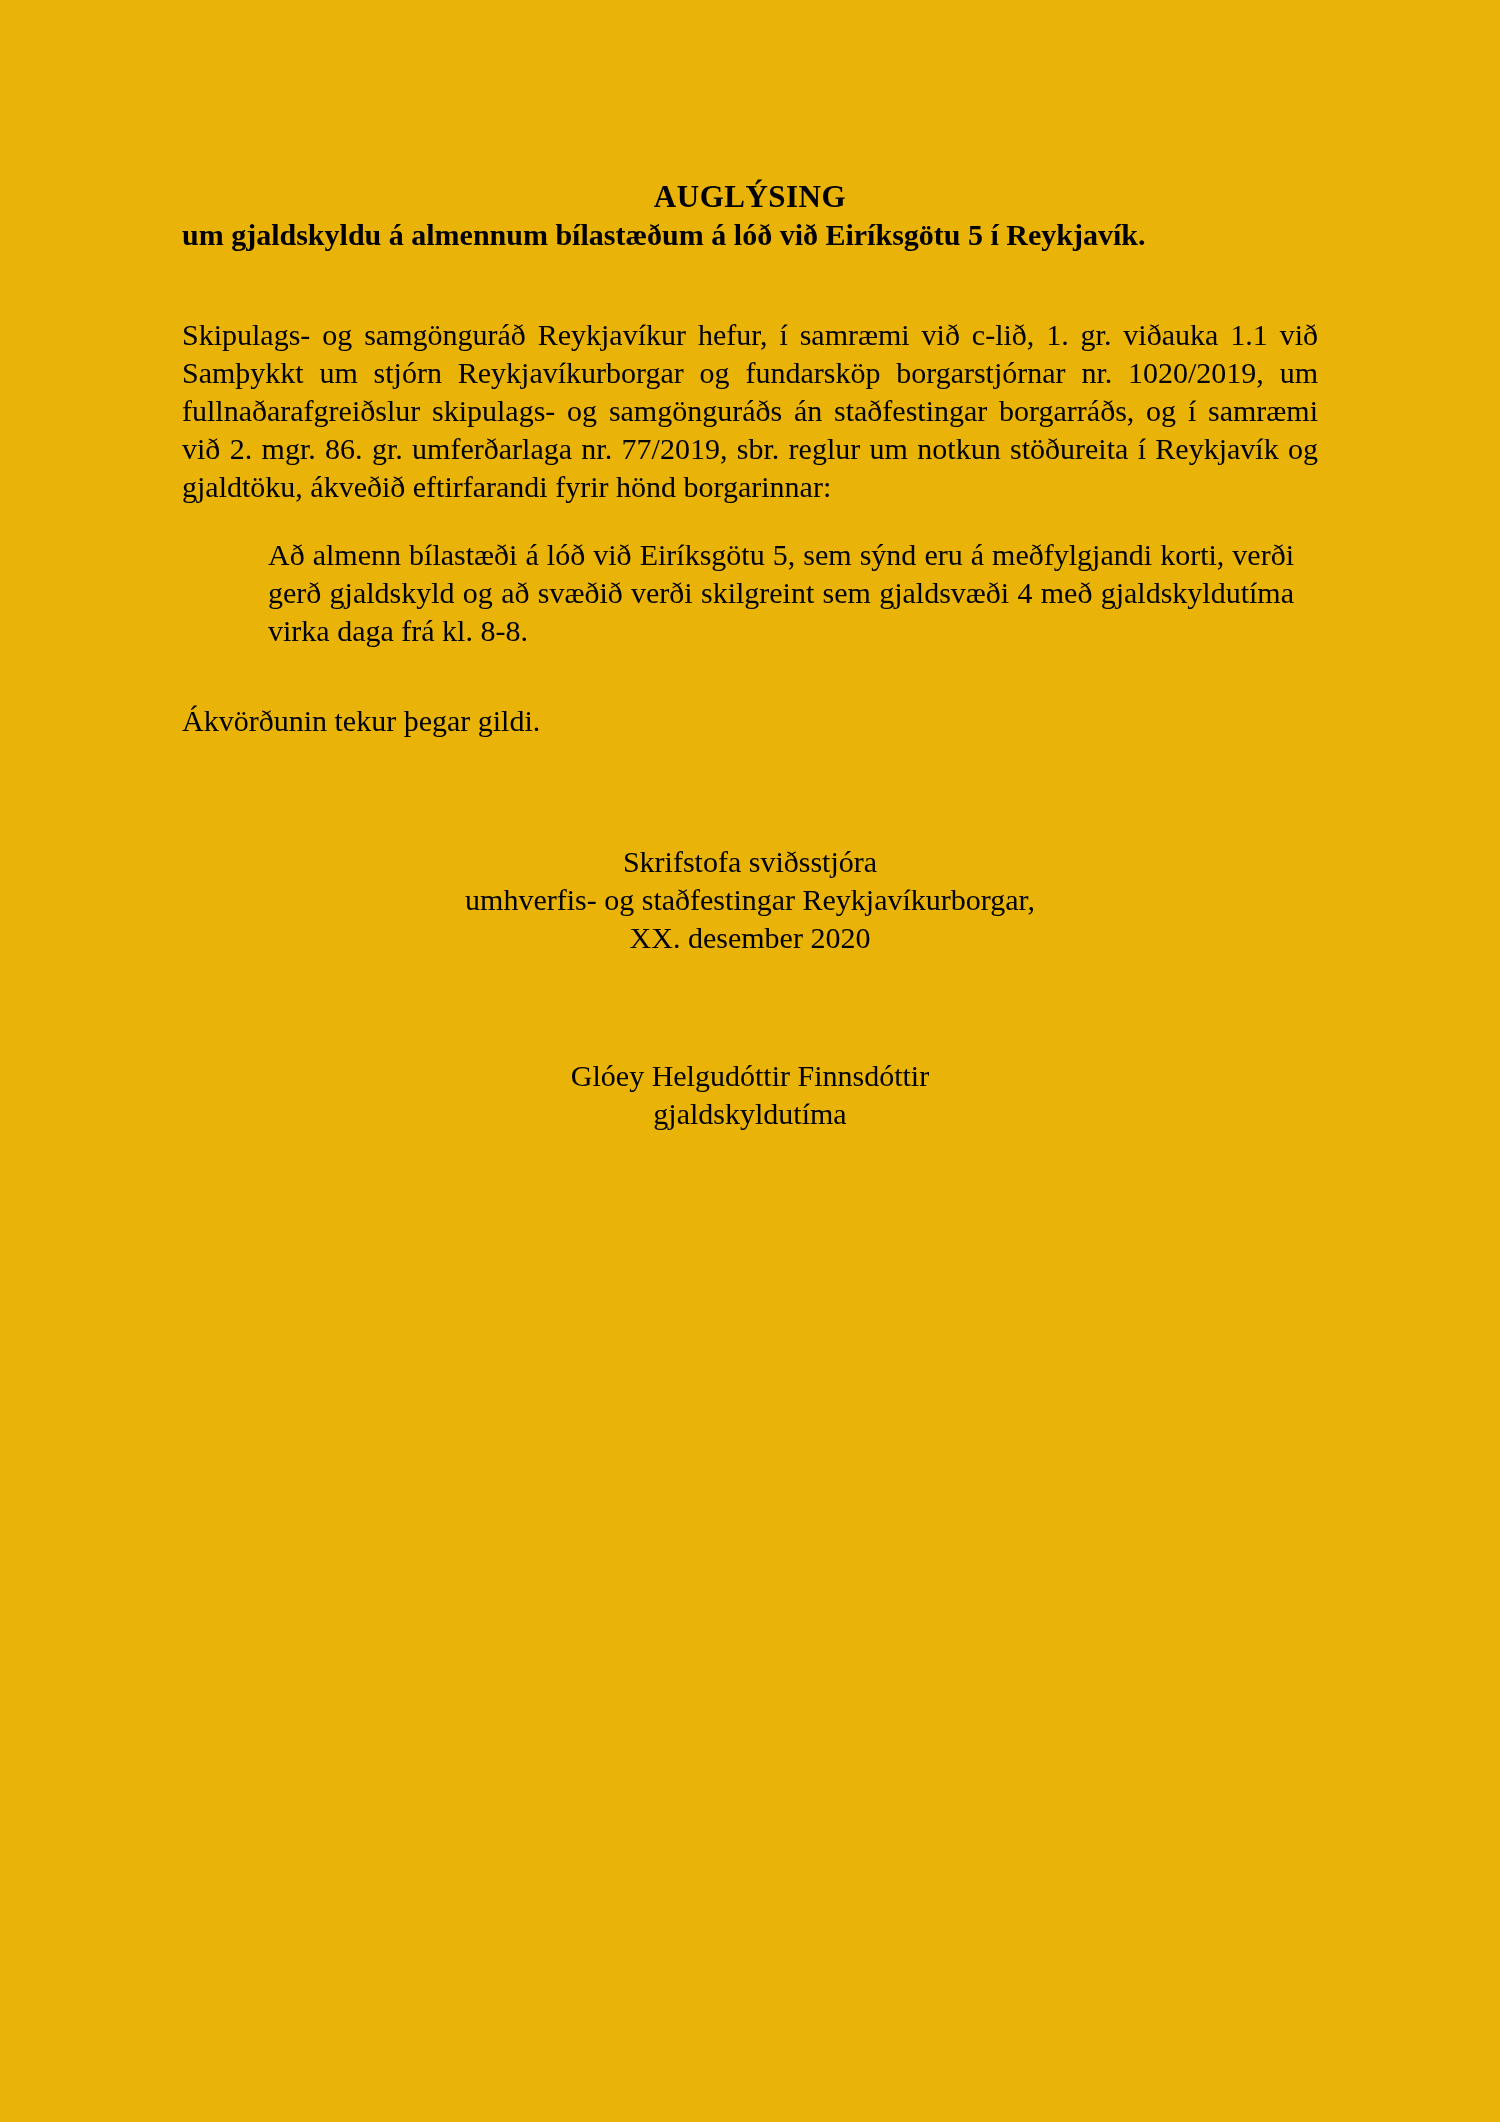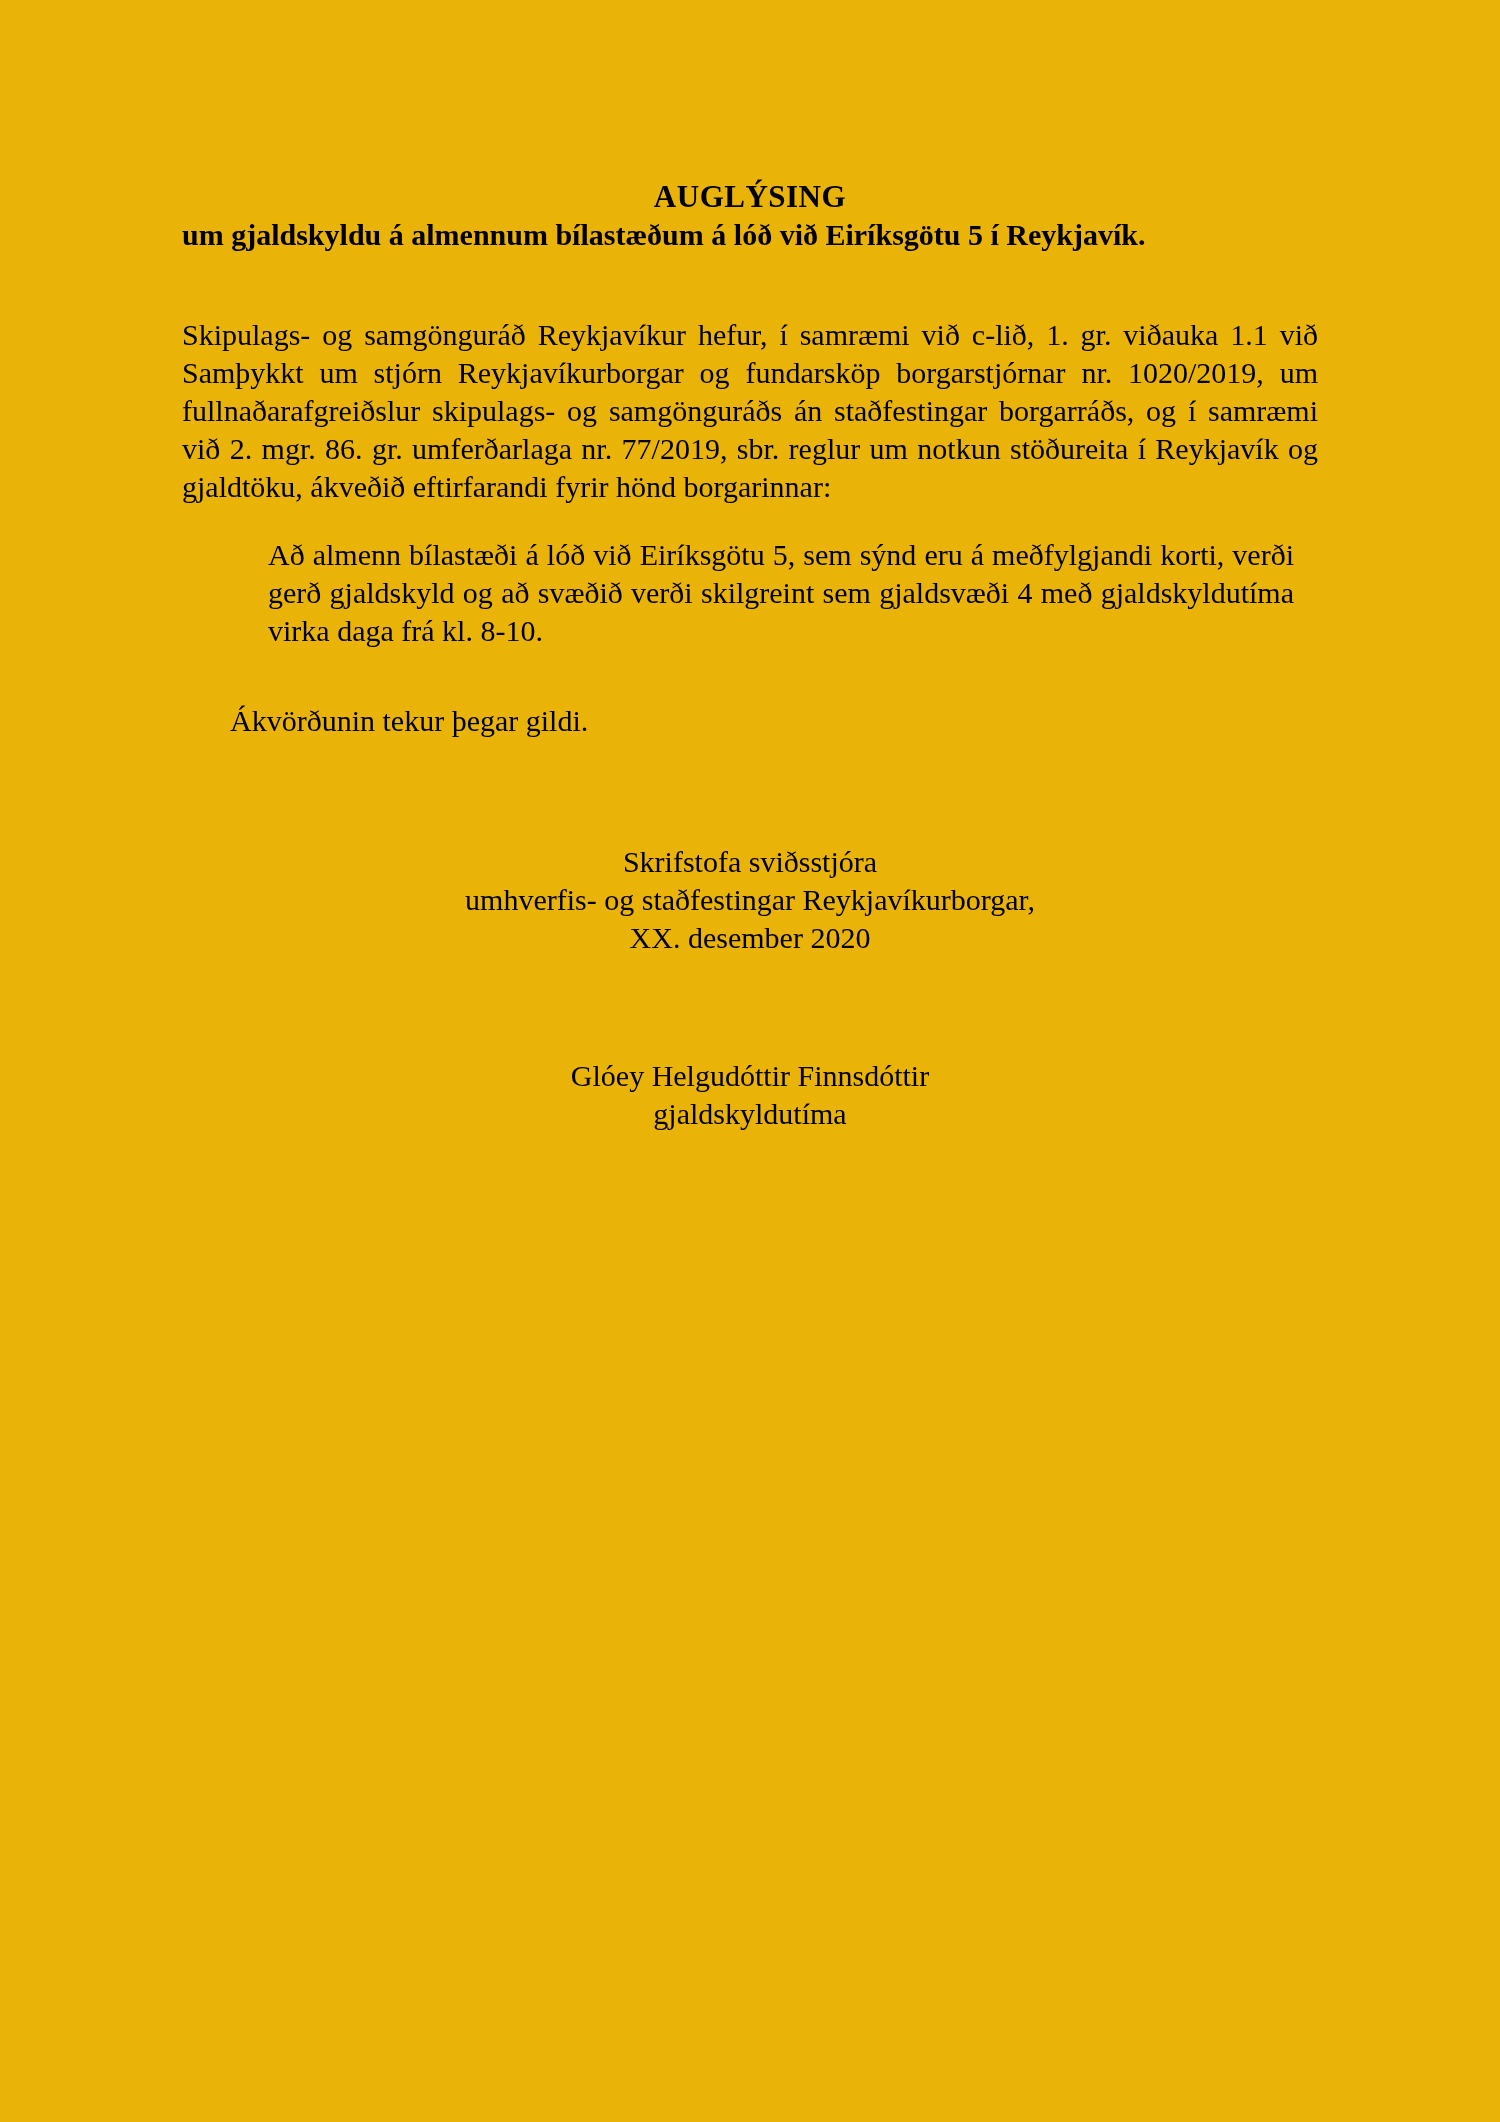--- a/index.html
+++ b/index.html
@@ -41,21 +41,20 @@
     font-family: Liberation Serif, serif;
   }
   .para.quote {
     margin-top: 30px;
     margin-left: 86px;
     margin-right: 24px;
   }
   .para.effective {
     margin-top: 52px;
     text-align: left;
-    margin-left: 48px;
   }
   .center-block {
     text-align: center;
     margin: 0;
   }
   .office-block {
     margin-top: 103px;
   }
   .signature-block {
     margin-top: 100px;
@@ -65,21 +64,21 @@
 <body>
 
 <div class="page">
 
   <h1 class="doc-title">AUGLÝSING</h1>
 
   <h2 class="doc-subtitle">um gjaldskyldu á almennum bílastæðum á lóð við Eiríksgötu 5 í Reykjavík.</h2>
 
   <p class="para intro">Skipulags- og samgönguráð Reykjavíkur hefur, í samræmi við c-lið, 1. gr. viðauka 1.1 við Samþykkt um stjórn Reykjavíkurborgar og fundarsköp borgarstjórnar nr. 1020/2019, um fullnaðarafgreiðslur skipulags- og samgönguráðs án staðfestingar borgarráðs, og í samræmi við 2. mgr. 86. gr. umferðarlaga nr. 77/2019, sbr. reglur um notkun stöðureita í Reykjavík og gjaldtöku, ákveðið eftirfarandi fyrir hönd borgarinnar:</p>
 
-  <p class="para quote">Að almenn bílastæði á lóð við Eiríksgötu 5, sem sýnd eru á meðfylgjandi korti, verði gerð gjaldskyld og að svæðið verði skilgreint sem gjaldsvæði 4 með gjaldskyldutíma virka daga frá kl. 8-10.</p>
+  <p class="para quote">Að almenn bílastæði á lóð við Eiríksgötu 5, sem sýnd eru á meðfylgjandi korti, verði gerð gjaldskyld og að svæðið verði skilgreint sem gjaldsvæði 4 með gjaldskyldutíma virka daga frá kl. 8-8.</p>
 
   <p class="para effective">Ákvörðunin tekur þegar gildi.</p>
 
   <div class="center-block office-block">
     <div>Skrifstofa sviðsstjóra</div>
     <div>umhverfis- og staðfestingar Reykjavíkurborgar,</div>
     <div>XX. desember 2020</div>
   </div>
 
   <div class="center-block signature-block">

